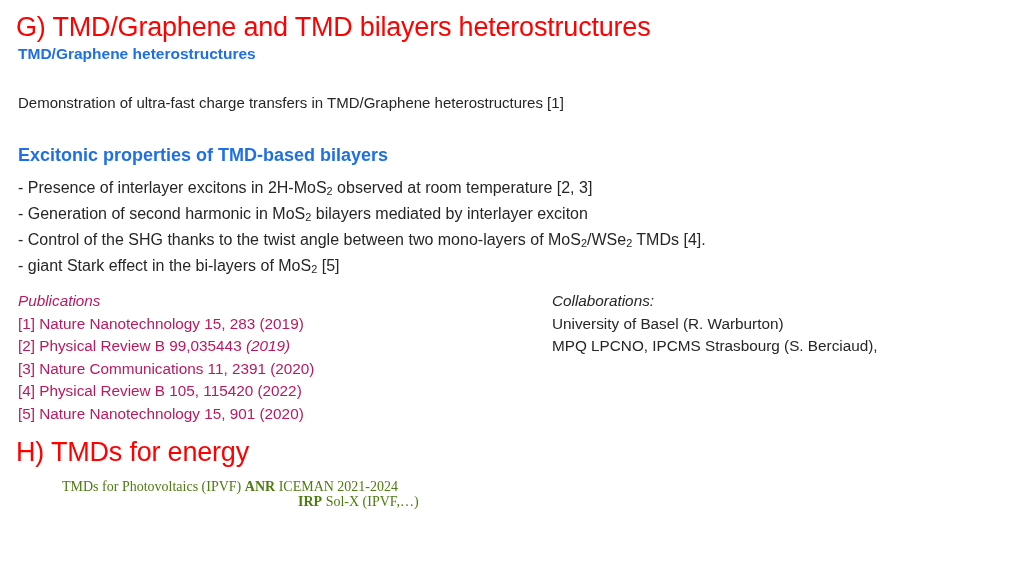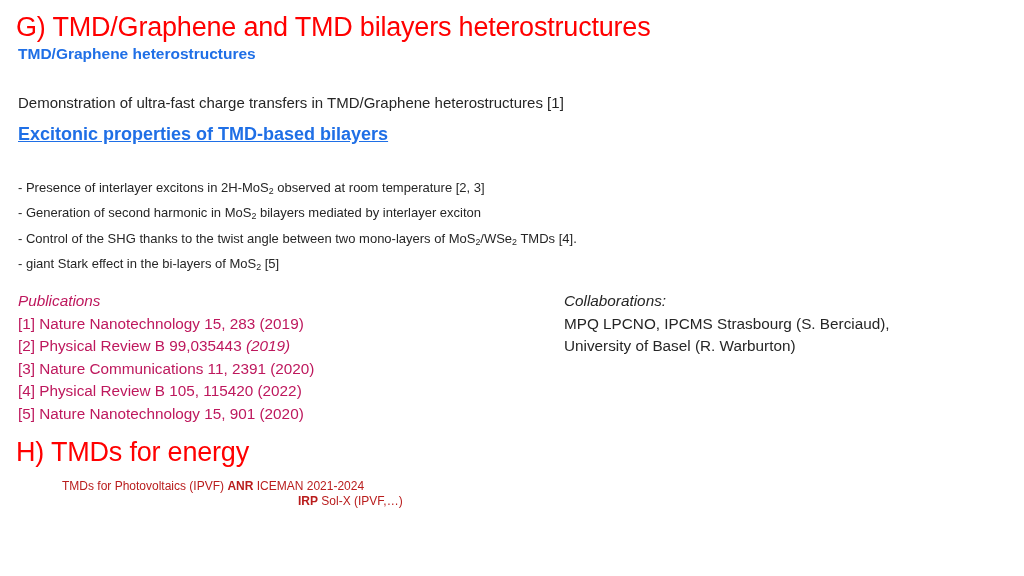--- a/index.html
+++ b/index.html
@@ -36,37 +36,37 @@
   #title-h { left: 16px; top: 437px; }
 
   
   .sub-title {
     position: absolute;
     color: #1F6FE6;
     font-weight: bold;
     white-space: nowrap;
   }
   #sub-tmd-graphene { left: 18px; top: 45px; font-size: 15.5px; }
-  #sub-excitonic    { left: 18px; top: 124px; font-size: 18px; text-decoration: underline; }
+  #sub-excitonic    { left: 18px; top: 145px; font-size: 18px; }
 
   
   .body-line {
     position: absolute;
     font-size: 15px;
     color: #262626;
     white-space: nowrap;
     line-height: 1.0;
   }
   #demo-line { left: 18px; top: 95px; }
 
   .bullets {
     position: absolute;
     left: 18px;
     top: 177px;
-    font-size: 13px;
+    font-size: 16px;
     color: #262626;
   }
   .bullets .bl {
     white-space: nowrap;
     line-height: 21.5px;
   }
 
   
   .pub-block {
     position: absolute;
@@ -86,38 +86,38 @@
   }
   .ital { font-style: italic; }
 
   
   .collab-block {
     position: absolute;
     left: 552px;
     top: 290px;
     font-size: 15.3px;
     color: #262626;
-    margin-left: 12px;
   }
   .collab-block .hdr {
     font-style: italic;
     line-height: 22.5px;
     white-space: nowrap;
   }
   .collab-block .ln {
     line-height: 22.5px;
     white-space: nowrap;
   }
 
   
   .energy-line {
     position: absolute;
-    font-size: 12px;
-    color: #b91c1c;
+    font-size: 14px;
+    color: #4d7c0f;
     white-space: nowrap;
+    font-family: Liberation Serif, serif;
   }
   #energy-l1 { left: 62px;  top: 479px; }
   #energy-l2 { left: 298px; top: 494px; }
   #energy-l3 { left: 62px;  top: 530px; }
 
   b { font-weight: bold; }
   sub { font-size: 0.68em; vertical-align: -0.22em; }
 </style>
 </head>
 <body>
@@ -151,22 +151,22 @@
     <div class="hdr">Publications</div>
     <div class="ref">[1] Nature Nanotechnology 15,  283 (2019)</div>
     <div class="ref">[2] Physical Review B 99,035443 <span class="ital">(2019)</span></div>
     <div class="ref">[3] Nature Communications 11, 2391 (2020)</div>
     <div class="ref">[4] Physical Review B 105, 115420 (2022)</div>
     <div class="ref">[5] Nature Nanotechnology 15, 901 (2020)</div>
   </div>
 
   <div class="collab-block">
     <div class="hdr">Collaborations:</div>
+    <div class="ln">University of Basel (R. Warburton)</div>
     <div class="ln">MPQ LPCNO, IPCMS Strasbourg (S. Berciaud),</div>
-    <div class="ln">University of Basel (R. Warburton)</div>
   </div>
 
   <div class="sec-title" id="title-h">H) TMDs for energy</div>
 
   <div class="energy-line" id="energy-l1">TMDs for Photovoltaics (IPVF) <b>ANR</b> ICEMAN 2021-2024</div>
   <div class="energy-line" id="energy-l2"><b>IRP</b> Sol-X (IPVF,…)</div>
 
 </div>
 
 </body></html>

